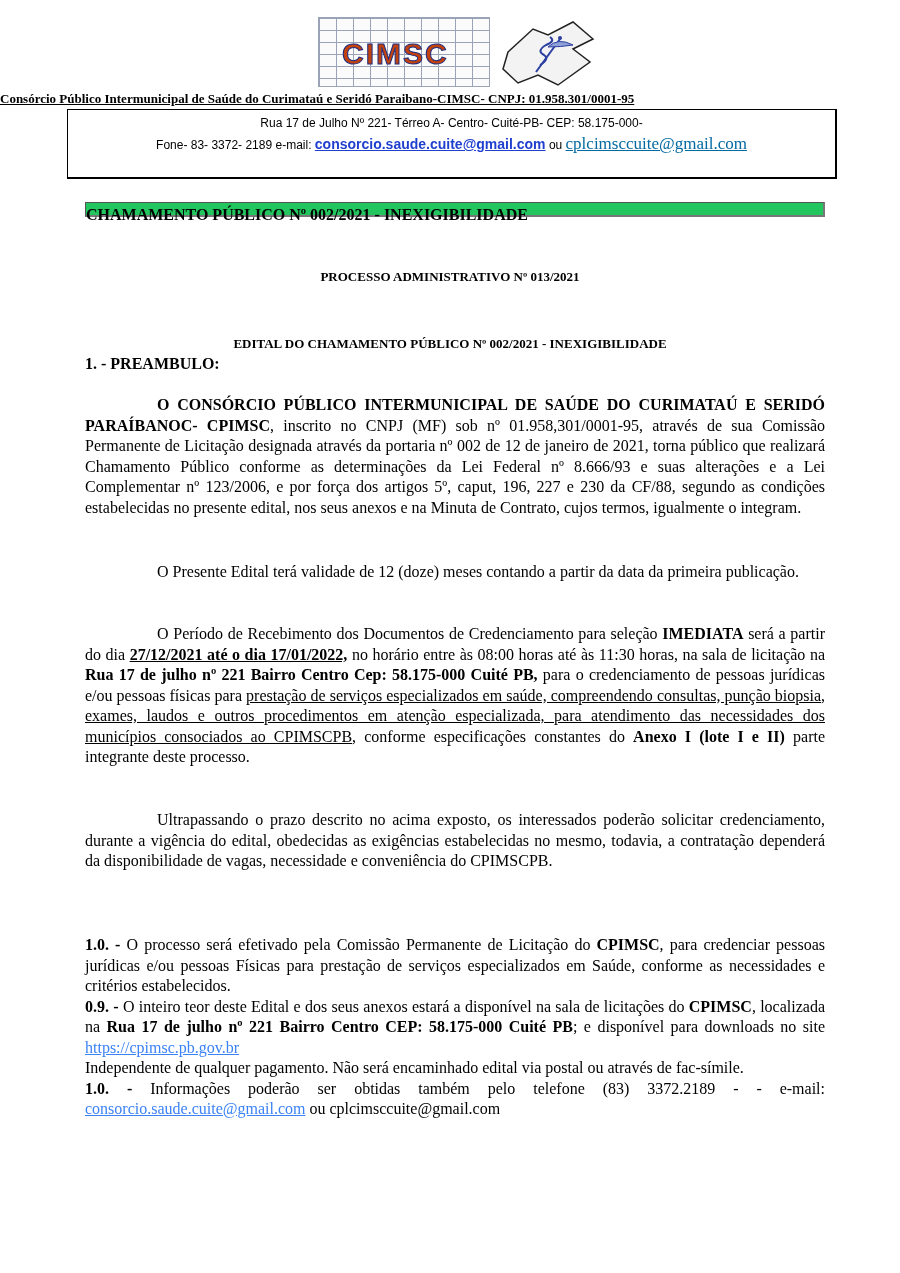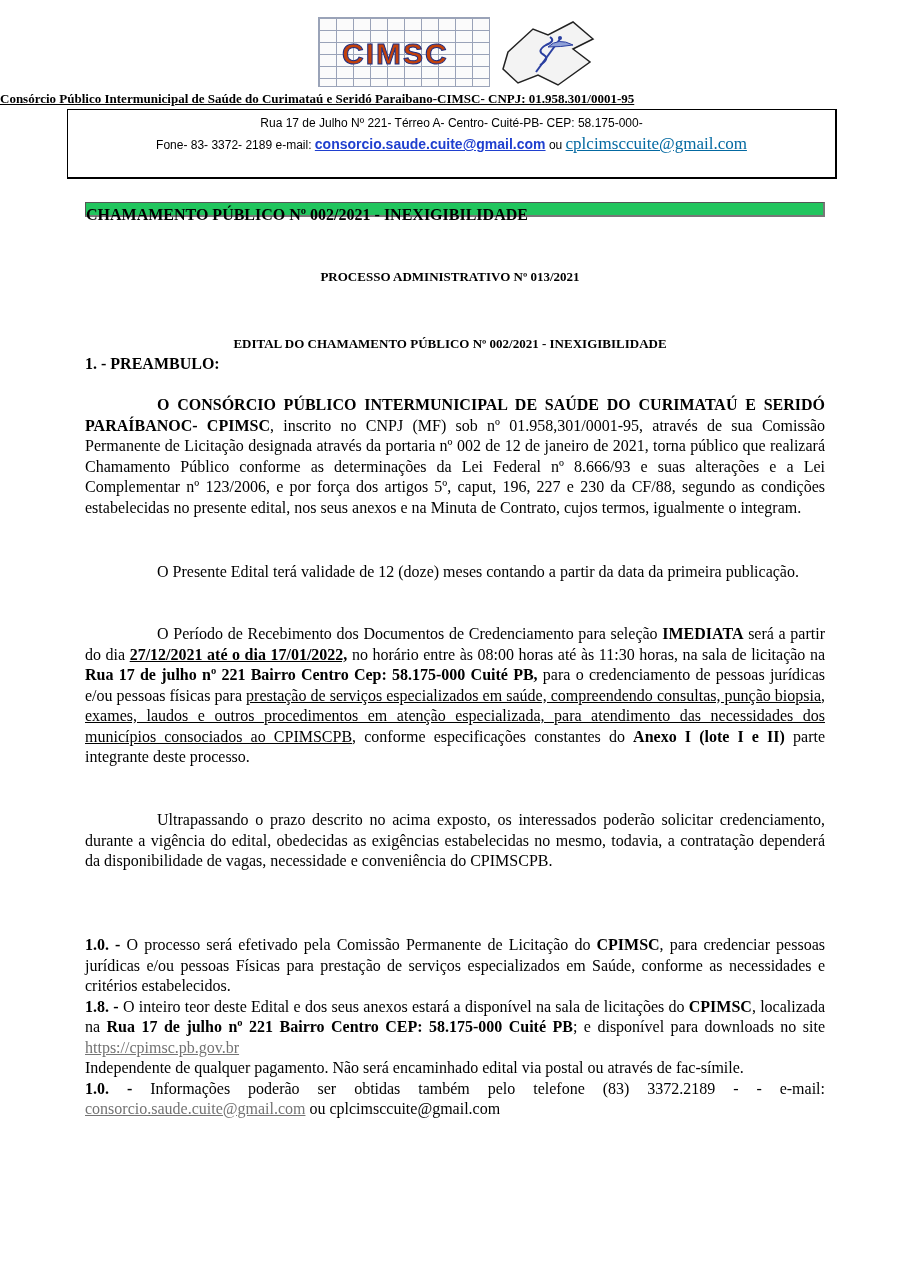--- a/index.html
+++ b/index.html
@@ -28,21 +28,21 @@
   .hb-commission { font-size: 12px; margin-top: 4px; }
   .title-box { position: absolute; left: 85px; top: 202px; width: 740px; height: 15px;
                background: #22c55e; border: 1px solid #555; border-right: 2px solid #777; border-bottom: 2px solid #777;
                box-sizing: border-box; text-align: left; font-weight: bold; font-size: 16px; line-height: 24px; }
   .center-head { position: absolute; left: 0; width: 900px; text-align: center; font-weight: bold; font-size: 13px; }
   .content { position: absolute; left: 85px; width: 740px; font-size: 16px; line-height: 20.5px; text-align: justify; }
   .indent { text-indent: 72px; }
   .content p { margin: 0; }
   .u { text-decoration: underline; }
   .b { font-weight: bold; }
-  a.link { color: #737373; text-decoration: underline; }
+  a.link { color: #3b82f6; text-decoration: underline; }
 </style>
 </head>
 <body>
 
 <div class="logo">
   <div class="logo-grid"></div>
   <svg class="logo-cross" viewBox="0 0 120 70">
     <polygon points="30,35 55,12 70,18 95,5 115,22 95,32 112,45 80,68 60,58 40,66 25,52" fill="#f3f3f3" stroke="#222" stroke-width="1.5"></polygon>
     <path d="M58,55 L82,22" stroke="#2a3fa0" stroke-width="2" fill="none"></path>
     <path d="M62,48 q10,-6 4,-10 q-8,-4 2,-10 q10,-4 4,-8" stroke="#2a3fa0" stroke-width="2" fill="none"></path>
@@ -79,16 +79,16 @@
 <div class="content" style="top:624px;">
   <p class="indent"><span>O Período de Recebimento dos Documentos de Credenciamento para seleção </span><span class="b">IMEDIATA</span><span> será a partir do dia </span><span class="b u">27/12/2021 até o dia 17/01/2022,</span><span> no horário entre às 08:00 horas até às 11:30 horas, na sala de licitação na  </span><span class="b">Rua 17 de julho nº 221 Bairro Centro Cep: 58.175-000 Cuité PB,</span><span> para o credenciamento de pessoas jurídicas e/ou pessoas físicas para </span><span class="u">prestação de serviços especializados em saúde, compreendendo consultas, punção biopsia, exames, laudos e outros procedimentos em atenção especializada, para atendimento das necessidades dos municípios consociados ao CPIMSCPB</span><span>, conforme especificações constantes do </span><span class="b">Anexo I (lote I e II)</span><span> parte integrante deste processo.</span></p>
 </div>
 
 <div class="content" style="top:810px;">
   <p class="indent">Ultrapassando o prazo descrito no acima exposto, os interessados poderão solicitar credenciamento, durante a vigência do edital, obedecidas as exigências estabelecidas no mesmo, todavia, a contratação dependerá da disponibilidade de vagas, necessidade e conveniência do CPIMSCPB.</p>
 </div>
 
 <div class="content" style="top:935px;">
   <p><span class="b">1.0. -</span><span> O processo será efetivado pela Comissão Permanente de Licitação do </span><span class="b">CPIMSC</span><span>, para credenciar pessoas jurídicas e/ou pessoas Físicas para prestação de serviços especializados em Saúde, conforme as necessidades e critérios estabelecidos.</span></p>
-  <p><span class="b">1.8. -</span><span> O inteiro teor deste Edital e dos seus anexos estará a disponível na sala de licitações do </span><span class="b">CPIMSC</span><span>, localizada na </span><span class="b">Rua 17 de julho nº 221 Bairro Centro CEP: 58.175-000 Cuité PB</span><span>; e disponível para downloads no site </span><a class="link">https://cpimsc.pb.gov.br</a></p>
+  <p><span class="b">0.9. -</span><span> O inteiro teor deste Edital e dos seus anexos estará a disponível na sala de licitações do </span><span class="b">CPIMSC</span><span>, localizada na </span><span class="b">Rua 17 de julho nº 221 Bairro Centro CEP: 58.175-000 Cuité PB</span><span>; e disponível para downloads no site </span><a class="link">https://cpimsc.pb.gov.br</a></p>
   <p>Independente de qualquer pagamento. Não será encaminhado edital via postal ou através de fac-símile.</p>
   <p><span class="b">1.0. -</span><span> Informações poderão ser obtidas também pelo telefone (83) 3372.2189 - - e-mail: </span><a class="link">consorcio.saude.cuite@gmail.com</a><span> ou cplcimsccuite@gmail.com</span></p>
 </div>
 
 </body></html>

